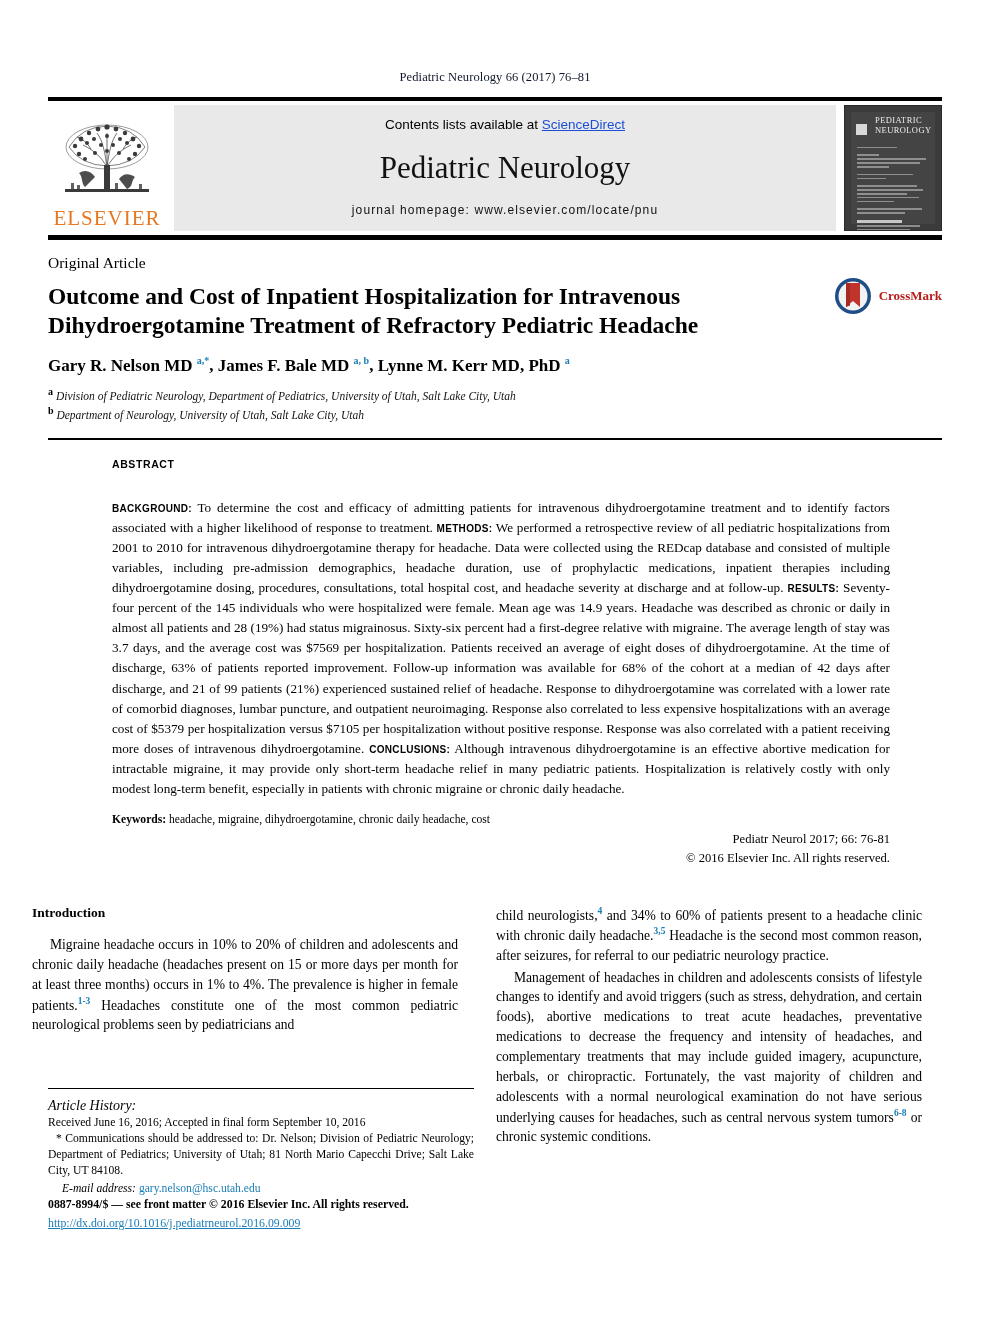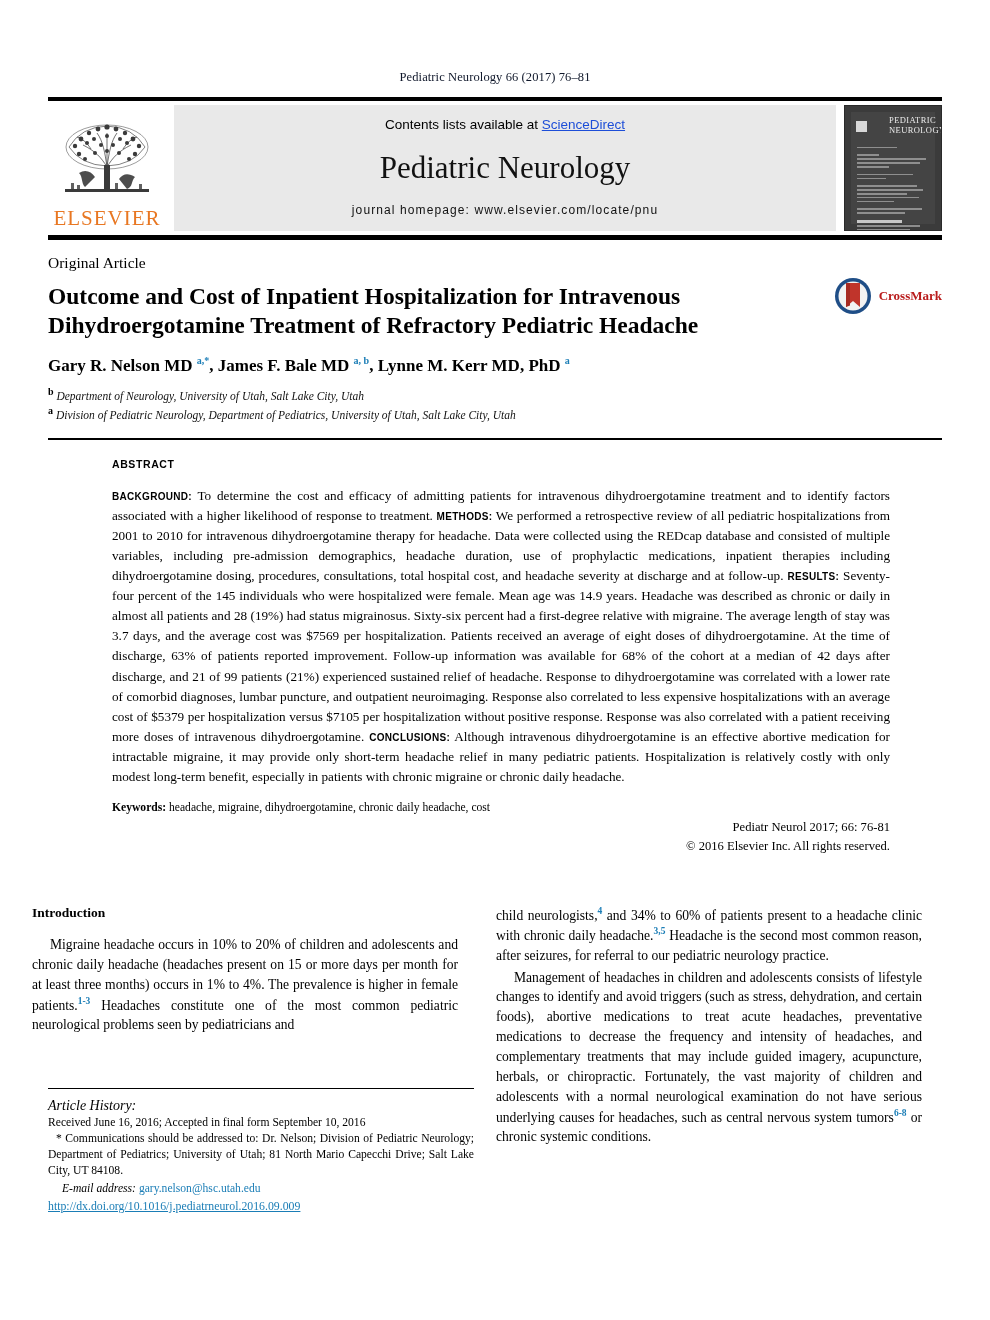--- a/index.html
+++ b/index.html
@@ -95,22 +95,22 @@
     border: 1px solid #2a2a2a;
     overflow: hidden;
   }
   .cover-inner {
     position: absolute;
     inset: 6px;
     background: #444;
   }
   .cover-brandrow {
     display: flex;
-    align-items: center;
-    gap: 22px;
+    align-items: flex-end;
+    gap: 8px;
     padding: 4px 5px 0 5px;
   }
   .cover-mark {
     width: 11px; height: 11px;
     background: #d8d8d8;
     flex: 0 0 11px;
     margin-top: 1px;
   }
   .cover-jt {
     color: #ececec;
@@ -182,21 +182,21 @@
   
   .abstract-block {
     margin: 18px 48px 0 112px;
     width: 778px;
   }
   .abs-label {
     font-family: "Liberation Sans", sans-serif;
     font-weight: bold;
     font-size: 10.5px;
     letter-spacing: 0.6px;
-    margin-bottom: 16px;
+    margin-bottom: 28px;
   }
   .abs-body {
     font-family: "Liberation Serif", serif;
     font-size: 13.2px;
     line-height: 1.52;
     text-align: justify;
   }
   .abs-body .sec {
     font-family: "Liberation Sans", sans-serif;
     font-weight: bold;
@@ -410,22 +410,22 @@
       <circle cx="20" cy="20" r="14.5" fill="#f2f2f2"></circle>
       <path d="M13 7 L27 7 L27 31 L20 25 L13 31 Z" fill="#c0342b"></path>
       <path d="M13 7 L17 7 L17 29.6 L13 31 Z" fill="#a62a22"></path>
     </svg>
     <span class="cm-label">CrossMark</span>
   </div>
 
   <div class="art-type">Original Article</div>
   <h1 class="art-title">Outcome and Cost of Inpatient Hospitalization for Intravenous Dihydroergotamine Treatment of Refractory Pediatric Headache</h1>
   <div class="authors">Gary R. Nelson MD <sup>a,</sup><sup>*</sup>, James F. Bale MD <sup>a, b</sup>, Lynne M. Kerr MD, PhD <sup>a</sup></div>
+  <div class="aff"><sup>a</sup> <span>Division of Pediatric Neurology, Department of Pediatrics, University of Utah, Salt Lake City, Utah</span></div>
   <div class="aff"><sup>b</sup> <span>Department of Neurology, University of Utah, Salt Lake City, Utah</span></div>
-  <div class="aff"><sup>a</sup> <span>Division of Pediatric Neurology, Department of Pediatrics, University of Utah, Salt Lake City, Utah</span></div>
 </div>
 
 <div class="rule-strong"></div>
 
 <div class="abstract-block">
   <div class="abs-label">ABSTRACT</div>
   <div class="abs-body">
     <span class="sec">BACKGROUND:</span><span> To determine the cost and efficacy of admitting patients for intravenous dihydroergotamine treatment and to identify factors associated with a higher likelihood of response to treatment. </span><span class="sec">METHODS:</span><span> We performed a retrospective review of all pediatric hospitalizations from 2001 to 2010 for intravenous dihydroergotamine therapy for headache. Data were collected using the REDcap database and consisted of multiple variables, including pre-admission demographics, headache duration, use of prophylactic medications, inpatient therapies including dihydroergotamine dosing, procedures, consultations, total hospital cost, and headache severity at discharge and at follow-up. </span><span class="sec">RESULTS:</span><span> Seventy-four percent of the 145 individuals who were hospitalized were female. Mean age was 14.9 years. Headache was described as chronic or daily in almost all patients and 28 (19%) had status migrainosus. Sixty-six percent had a first-degree relative with migraine. The average length of stay was 3.7 days, and the average cost was $7569 per hospitalization. Patients received an average of eight doses of dihydroergotamine. At the time of discharge, 63% of patients reported improvement. Follow-up information was available for 68% of the cohort at a median of 42 days after discharge, and 21 of 99 patients (21%) experienced sustained relief of headache. Response to dihydroergotamine was correlated with a lower rate of comorbid diagnoses, lumbar puncture, and outpatient neuroimaging. Response also correlated to less expensive hospitalizations with an average cost of $5379 per hospitalization versus $7105 per hospitalization without positive response. Response was also correlated with a patient receiving more doses of intravenous dihydroergotamine. </span><span class="sec">CONCLUSIONS:</span><span> Although intravenous dihydroergotamine is an effective abortive medication for intractable migraine, it may provide only short-term headache relief in many pediatric patients. Hospitalization is relatively costly with only modest long-term benefit, especially in patients with chronic migraine or chronic daily headache.</span>
   </div>
 
@@ -454,14 +454,15 @@
   <div class="fn-hist-label">Article History:</div>
   <div class="fn-line">Received June 16, 2016; Accepted in final form September 10, 2016</div>
   <div class="fn-line fn-corr">* Communications should be addressed to: Dr. Nelson; Division of Pediatric Neurology; Department of Pediatrics; University of Utah; 81 North Mario Capecchi Drive; Salt Lake City, UT 84108.</div>
   <div class="fn-email">
     <span class="lbl">E-mail address:</span>
     <a href="#" class="link">gary.nelson@hsc.utah.edu</a>
   </div>
 </div>
 
 <div class="issn-block">
+  <div class="issn-line">0887-8994/$ — see front matter © 2016 Elsevier Inc. All rights reserved.</div>
   <a href="#" class="doi-line">http://dx.doi.org/10.1016/j.pediatrneurol.2016.09.009</a>
 </div>
 
 </body></html>

